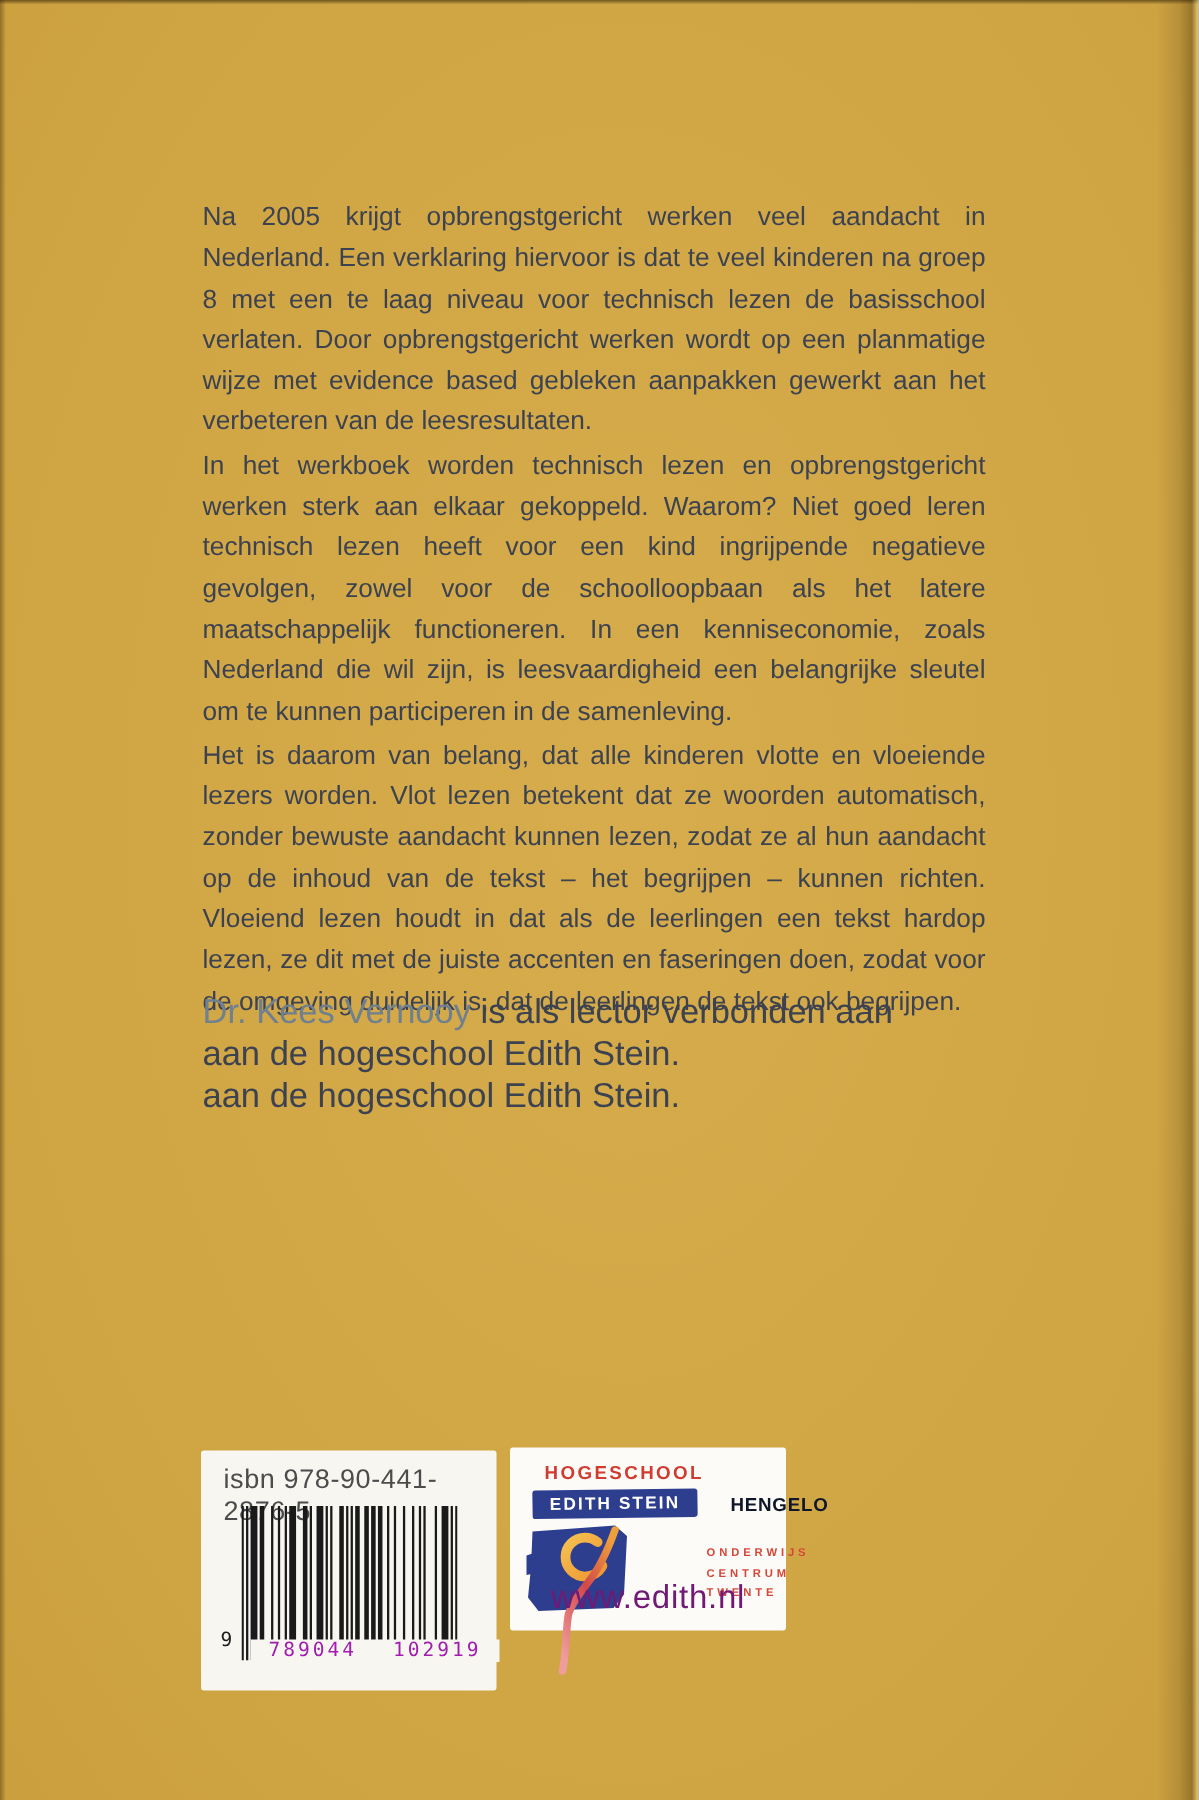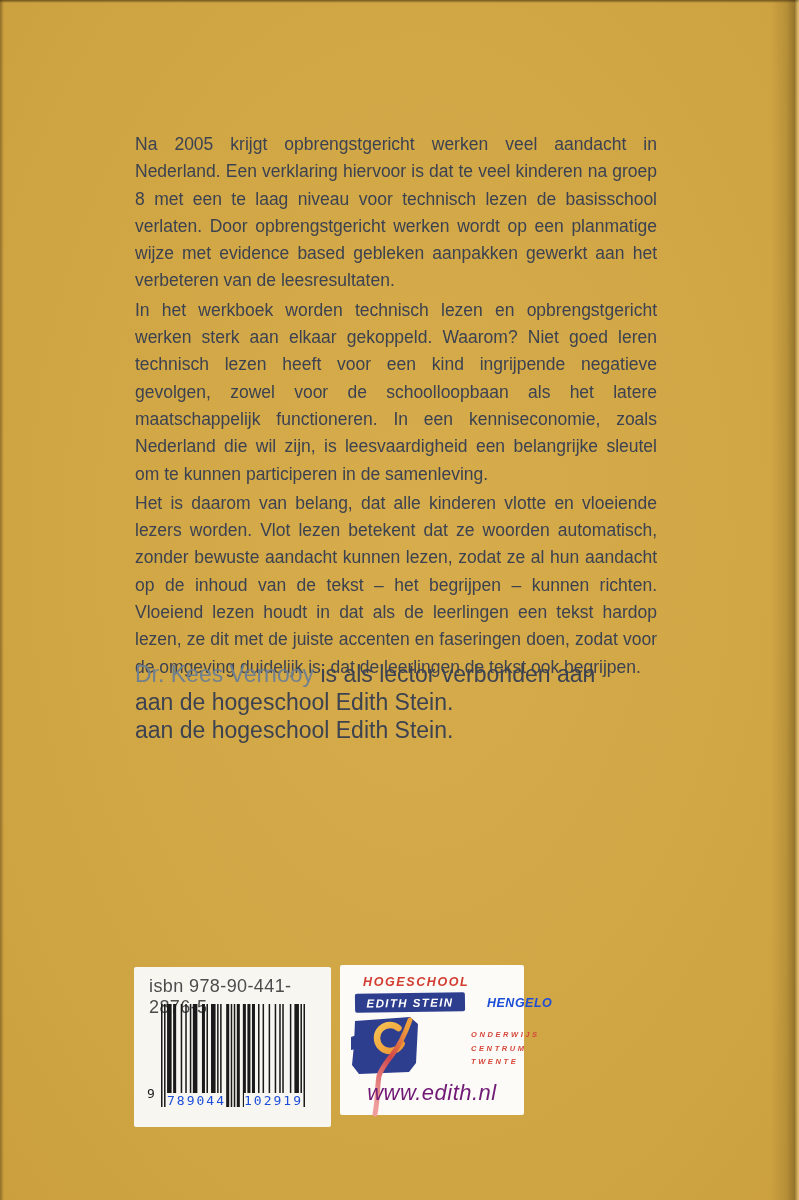--- a/index.html
+++ b/index.html
@@ -56,45 +56,45 @@
   .bc-digit-9 {
     position: absolute; left: -14px; bottom: 6px;
     font-family: "DejaVu Sans Mono", monospace;
     font-size: 13px; color: #1d1d1d;
   }
   .bc-groups {
     position: absolute; left: 6px; right: 2px; bottom: -1px;
     display: flex; justify-content: space-between;
   }
   .bc-group {
-    background: #f7f6f1; padding: 0 0;
+    background: #f7f6f1; padding: 0 12px;
     font-family: "DejaVu Sans Mono", monospace;
-    font-size: 13px; letter-spacing: 2px; color: #1d4ed8;
+    font-size: 13px; letter-spacing: 2px; color: #a21caf;
   }
 
   
   .logo-box {
-    position: absolute; left: 340px; top: 965px; width: 184px; height: 150px;
-    background: #fcfbf7; border-radius: 2px; font-style: italic;
+    position: absolute; left: 340px; top: 965px; width: 184px; height: 122px;
+    background: #fcfbf7; border-radius: 2px;
   }
   .logo-hogeschool {
     position: absolute; top: 10px; left: 23px;
     color: #d13b30; font-weight: bold; font-size: 12.5px; letter-spacing: 1.6px;
   }
   .logo-band {
     position: absolute; top: 28px; left: 15px; width: 110px; height: 19px;
     background: #2e3e8f; border-radius: 2px; transform: rotate(-0.8deg);
     display: flex; align-items: center; justify-content: center;
   }
   .logo-band span {
     color: #ffffff; font-weight: bold; font-size: 11.5px; letter-spacing: 1.4px;
   }
   .logo-city {
     position: absolute; top: 31px; left: 133px;
-    color: #1d4ed8; font-weight: bold; font-size: 12.5px; letter-spacing: 0.5px; padding-left: 14px;
+    color: #0f172a; font-weight: bold; font-size: 12.5px; letter-spacing: 0.5px; padding-left: 14px;
   }
   .logo-mark { position: absolute; top: 50px; left: 10px; width: 74px; height: 106px; }
   .logo-sub {
     position: absolute; top: 63px; left: 131px;
     color: #d6473a; font-weight: bold; font-size: 7.5px;
     letter-spacing: 2.6px; line-height: 13.5px;
   }
   .logo-url {
     position: absolute; bottom: 9px; left: 0; width: 100%;
     text-align: center; color: #701a75; font-size: 22px; letter-spacing: 0.5px;

